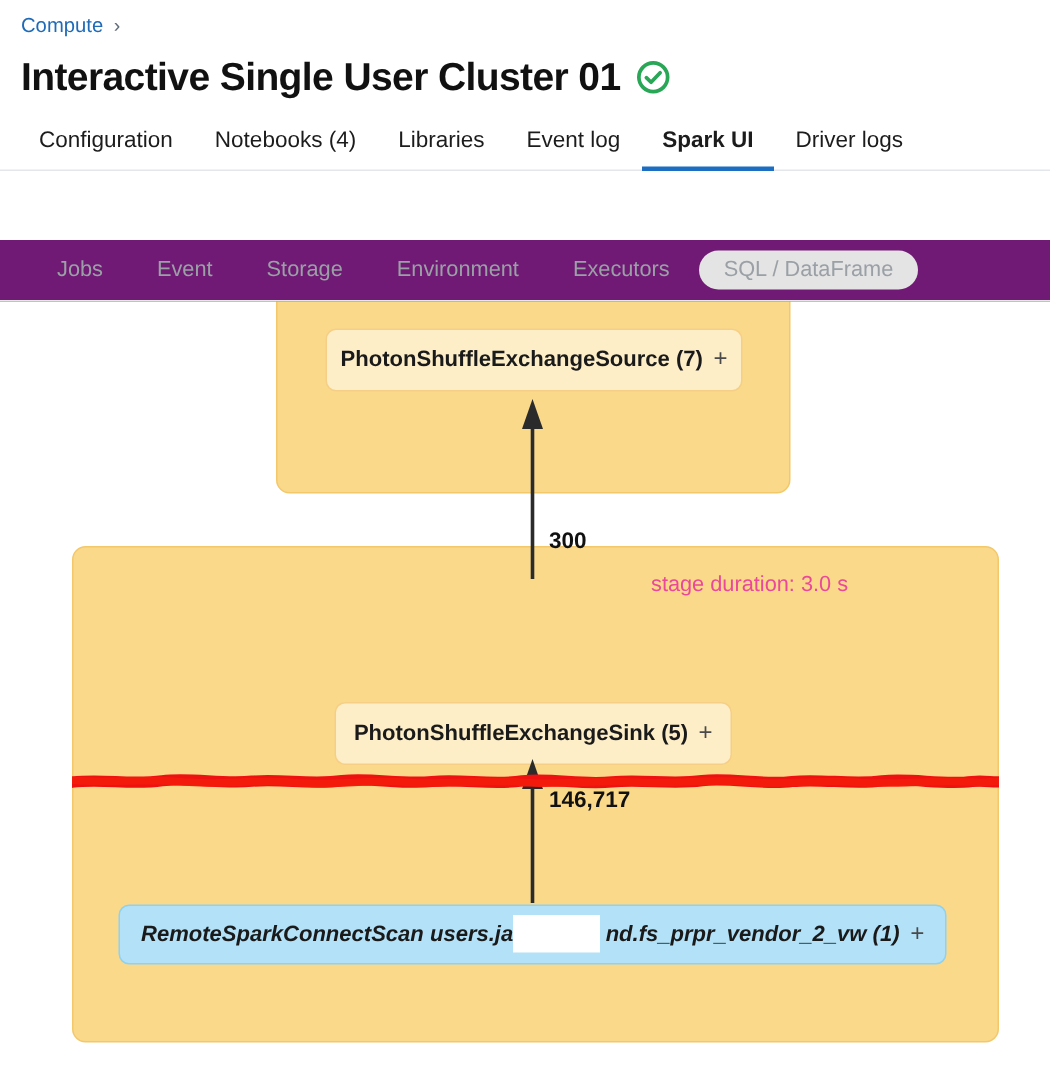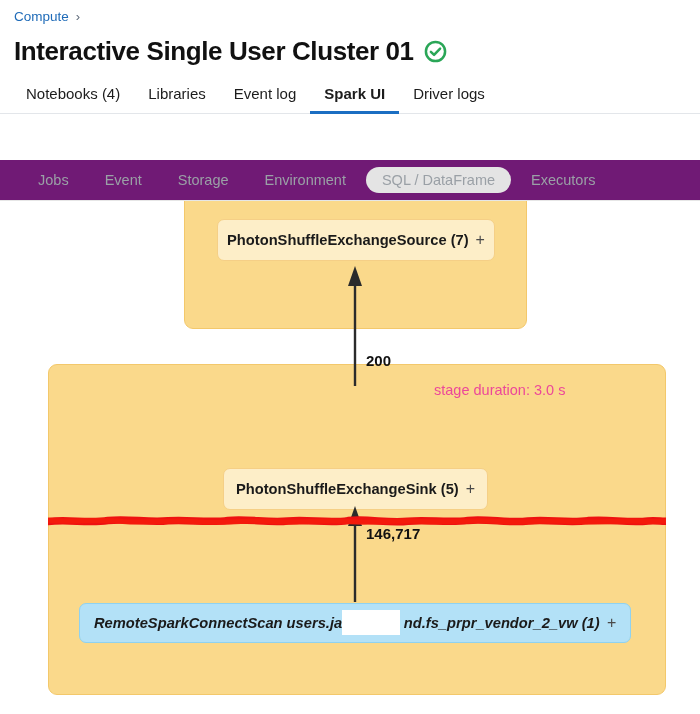--- a/index.html
+++ b/index.html
@@ -242,34 +242,35 @@
   <span class="page-title">Interactive Single User Cluster 01</span>
   <span>
     <svg class="status-icon" viewBox="0 0 24 24" aria-hidden="true">
       <circle cx="12" cy="12" r="10" fill="none" stroke="#2aa657" stroke-width="2.6"></circle>
       <path d="M7.2 12.3 L10.5 15.5 L16.8 8.9" fill="none" stroke="#2aa657" stroke-width="2.6" stroke-linecap="round" stroke-linejoin="round"></path>
     </svg>
   </span>
 </div>
 
 <div class="tabs">
+  <div class="tab">Configuration</div>
   <div class="tab">Notebooks (4)</div>
   <div class="tab">Libraries</div>
   <div class="tab">Event log</div>
   <div class="tab active">Spark UI</div>
   <div class="tab">Driver logs</div>
 </div>
 
 <div class="subnav">
   <div class="subnav-item">Jobs</div>
   <div class="subnav-item">Event</div>
   <div class="subnav-item">Storage</div>
   <div class="subnav-item">Environment</div>
+  <div class="subnav-item">Executors</div>
   <div class="subnav-item selected">SQL / DataFrame</div>
-  <div class="subnav-item">Executors</div>
 </div>
 
 <div class="graph">
 
   <div class="stage-box stage-top"></div>
   <div class="stage-box stage-bottom"></div>
 
   <svg class="arrows" viewBox="0 0 700 524">
 
     <line x1="355" y1="196" x2="355" y2="92" stroke="#2b2b2b" stroke-width="2.4"></line>
@@ -278,21 +279,21 @@
     <line x1="355" y1="412" x2="355" y2="330" stroke="#2b2b2b" stroke-width="2.4"></line>
     <polygon points="355,316 348,336 362,336" fill="#2b2b2b"></polygon>
 
     <line x1="355" y1="-14" x2="355" y2="-2" stroke="#2b2b2b" stroke-width="2.4"></line>
   </svg>
 
   <div class="stage-meta" style="left:434px; top:188px;">
     <div class="stage-duration">stage duration: 3.0 s</div>
   </div>
 
-  <div class="edge-label" style="left:366px; top:162px;">200</div>
+  <div class="edge-label" style="left:366px; top:162px;">300</div>
   <div class="edge-label" style="left:366px; top:335px;">146,717</div>
 
   <div class="node node-orange node-source">
     <span>PhotonShuffleExchangeSource (7)</span>
     <span class="plus">+</span>
   </div>
 
   <div class="node node-orange node-sink">
     <span>PhotonShuffleExchangeSink (5)</span>
     <span class="plus">+</span>

